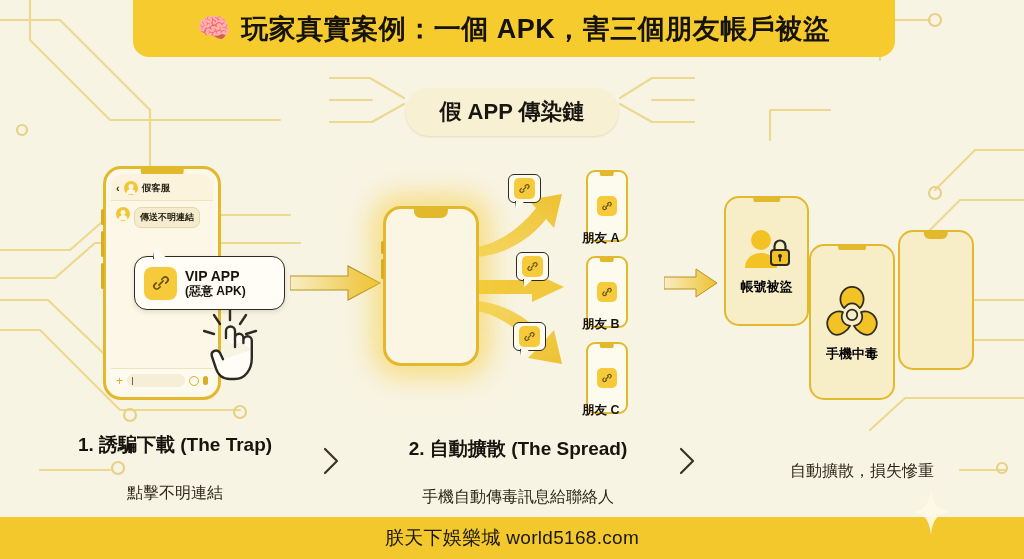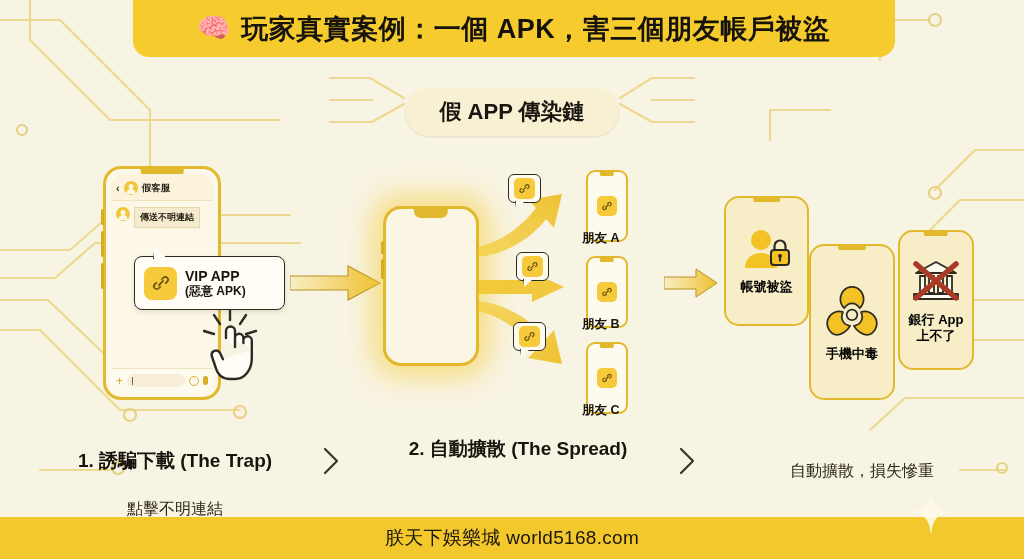--- a/index.html
+++ b/index.html
@@ -66,38 +66,38 @@
                   width:9px; height:5px; border-radius:5px 5px 0 0; background:#fdf8ea; }
   .chat-name{ font-size:9.5px; font-weight:bold; color:#241f15; }
   .chat-body{ flex:1; padding:6px 5px; position:relative; }
   .msg-row{ display:flex; align-items:flex-start; gap:4px; }
   .msg-av{ width:14px; height:14px; border-radius:50%; background:#f3c63a; position:relative; flex:none; }
   .msg-av::before{ content:""; position:absolute; left:50%; top:2.5px; transform:translateX(-50%);
                    width:5px; height:5px; border-radius:50%; background:#fcf7e6; }
   .msg-av::after{ content:""; position:absolute; left:50%; bottom:1px; transform:translateX(-50%);
                   width:9px; height:5px; border-radius:5px 5px 0 0; background:#fcf7e6; }
   .bubble{
-    background:#f5ecd0; border:1px solid #e6d7a8; border-radius:0;
+    background:#f5ecd0; border:1px solid #e6d7a8; border-radius:7px;
     padding:3px 5px; font-size:9px; color:#23200f; font-weight:600; white-space:nowrap;
   }
   .chat-input{
     display:flex; align-items:center; gap:4px; padding:5px;
     border-top:1px solid #efe3bd; background:#fdfaf0;
   }
   .plus{ font-size:12px; color:#d8ae24; line-height:1; }
   .inputpill{ flex:1; height:13px; border-radius:7px; background:#f6eed6;
               position:relative; display:flex; align-items:center; }
   .caret{ width:1px; height:8px; background:#6e6450; margin-left:5px; }
   .mini-ico{ width:10px; height:10px; border:1.2px solid #d8ae24; border-radius:50%; flex:none; }
   .mic{ width:5px; height:9px; border-radius:3px; background:#d8ae24; flex:none; }
 
   
   .callout{
     position:absolute; left:134px; top:256px; width:151px; height:54px;
-    background:#fffdf6; border:1.6px solid #2d2a22; border-radius:8px;
+    background:#fffdf6; border:1.6px solid #2d2a22; border-radius:13px;
     display:flex; align-items:center; gap:8px; padding:0 9px; z-index:7;
     box-shadow:0 2px 5px rgba(80,65,20,.14);
   }
   .callout::after{
     content:""; position:absolute; left:18px; top:-9px; width:14px; height:11px;
     background:#fffdf6; clip-path:polygon(0 100%,100% 100%,10% 0);
     border-left:1.6px solid #2d2a22;
   }
   .link-tile{
     width:33px; height:33px; border-radius:8px; background:#f6ca3b;
@@ -433,51 +433,35 @@
           <path d="M54 48 c-3.5 6-9 7-15.1 3.5 -3.5-2-5.6-4.6-6.9-7.2 3-0.4 5.9-2 7.4-4.6 1.6-2.6 1.5-6.2 0-9.5 2.8-1 6.4-1.2 9.9 0.8 C55.3 34.5 57.5 42 54 48 Z"></path>
         </g>
         <circle cx="30" cy="33" r="5.5" fill="none" stroke="#2d2a22" stroke-width="1.8"></circle>
       </svg>
       <span class="dlabel">手機中毒</span>
     </div>
   </div>
 
   <div class="dphone" id="dphone3">
     <div class="dnotch"></div>
-    <div class="dscreen">
-      <svg width="56" height="48" viewBox="0 0 56 48">
-        <g stroke="#2d2a22" stroke-width="1.8" fill="#fdfaef" stroke-linejoin="round">
-          <path d="M28 5 L48 16 H8 Z"></path>
-          <rect x="12" y="19" width="5" height="17"></rect>
-          <rect x="21" y="19" width="5" height="17"></rect>
-          <rect x="30" y="19" width="5" height="17"></rect>
-          <rect x="39" y="19" width="5" height="17"></rect>
-          <rect x="6" y="37" width="44" height="5"></rect>
-        </g>
-        <path d="M8 7 L48 41 M48 7 L8 41" stroke="#a83a26" stroke-width="5.5" stroke-linecap="round"></path>
-      </svg>
-      <span class="dlabel">
-        <span>銀行 App</span><br>
-        <span>上不了</span>
-      </span>
-    </div>
   </div>
 
   <div class="caps">
-    <div class="cap" style="left:20px;top:20px;width:310px;">
+    <div class="cap" style="left:20px;top:4px;width:310px;">
       <div class="cap-t">1. 誘騙下載 (The Trap)</div>
       <div class="cap-s">點擊不明連結</div>
     </div>
 
     <svg class="chev" style="left:320px;" viewBox="0 0 22 30">
       <path d="M5 3 L17 15 L5 27" fill="none" stroke="#3a3428" stroke-width="2.2" stroke-linecap="round" stroke-linejoin="round"></path>
     </svg>
 
     <div class="cap" style="left:358px;top:8px;width:320px;">
       <div class="cap-t">2. 自動擴散 (The Spread)</div>
+      <div class="cap-s">手機自動傳毒訊息給聯絡人</div>
     </div>
 
     <svg class="chev" style="left:676px;" viewBox="0 0 22 30">
       <path d="M5 3 L17 15 L5 27" fill="none" stroke="#3a3428" stroke-width="2.2" stroke-linecap="round" stroke-linejoin="round"></path>
     </svg>
 
     <div class="cap" style="left:712px;top:8px;width:300px;">
       <div class="cap-s">自動擴散，損失慘重</div>
     </div>
   </div>

